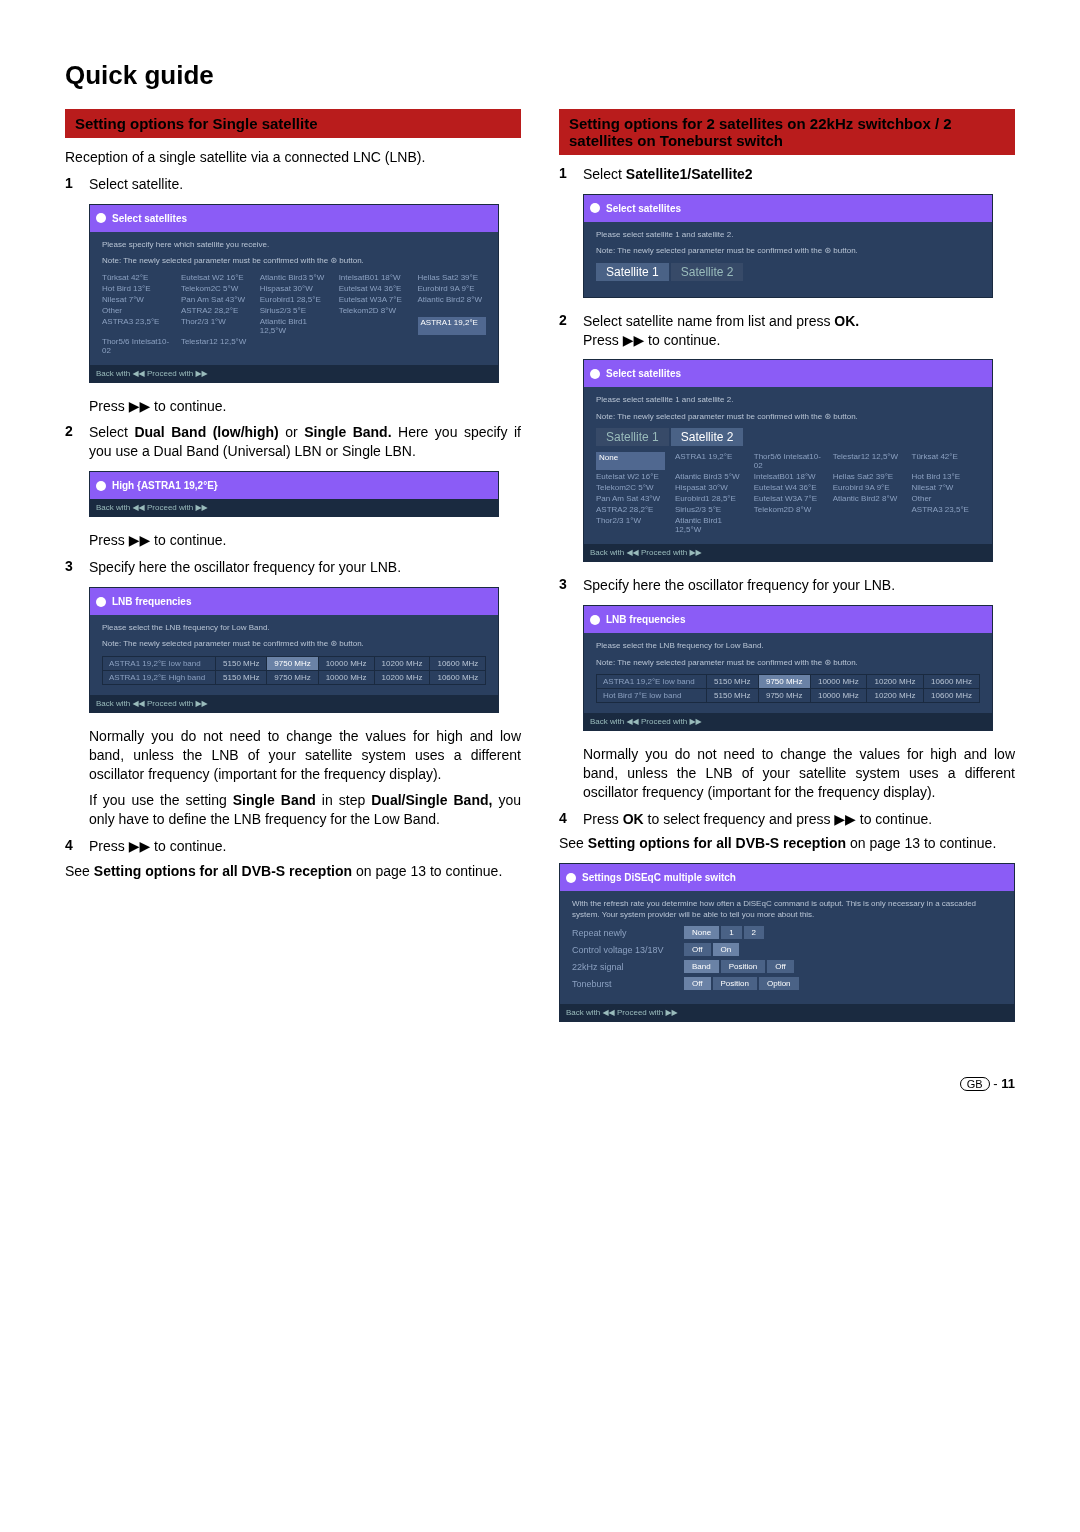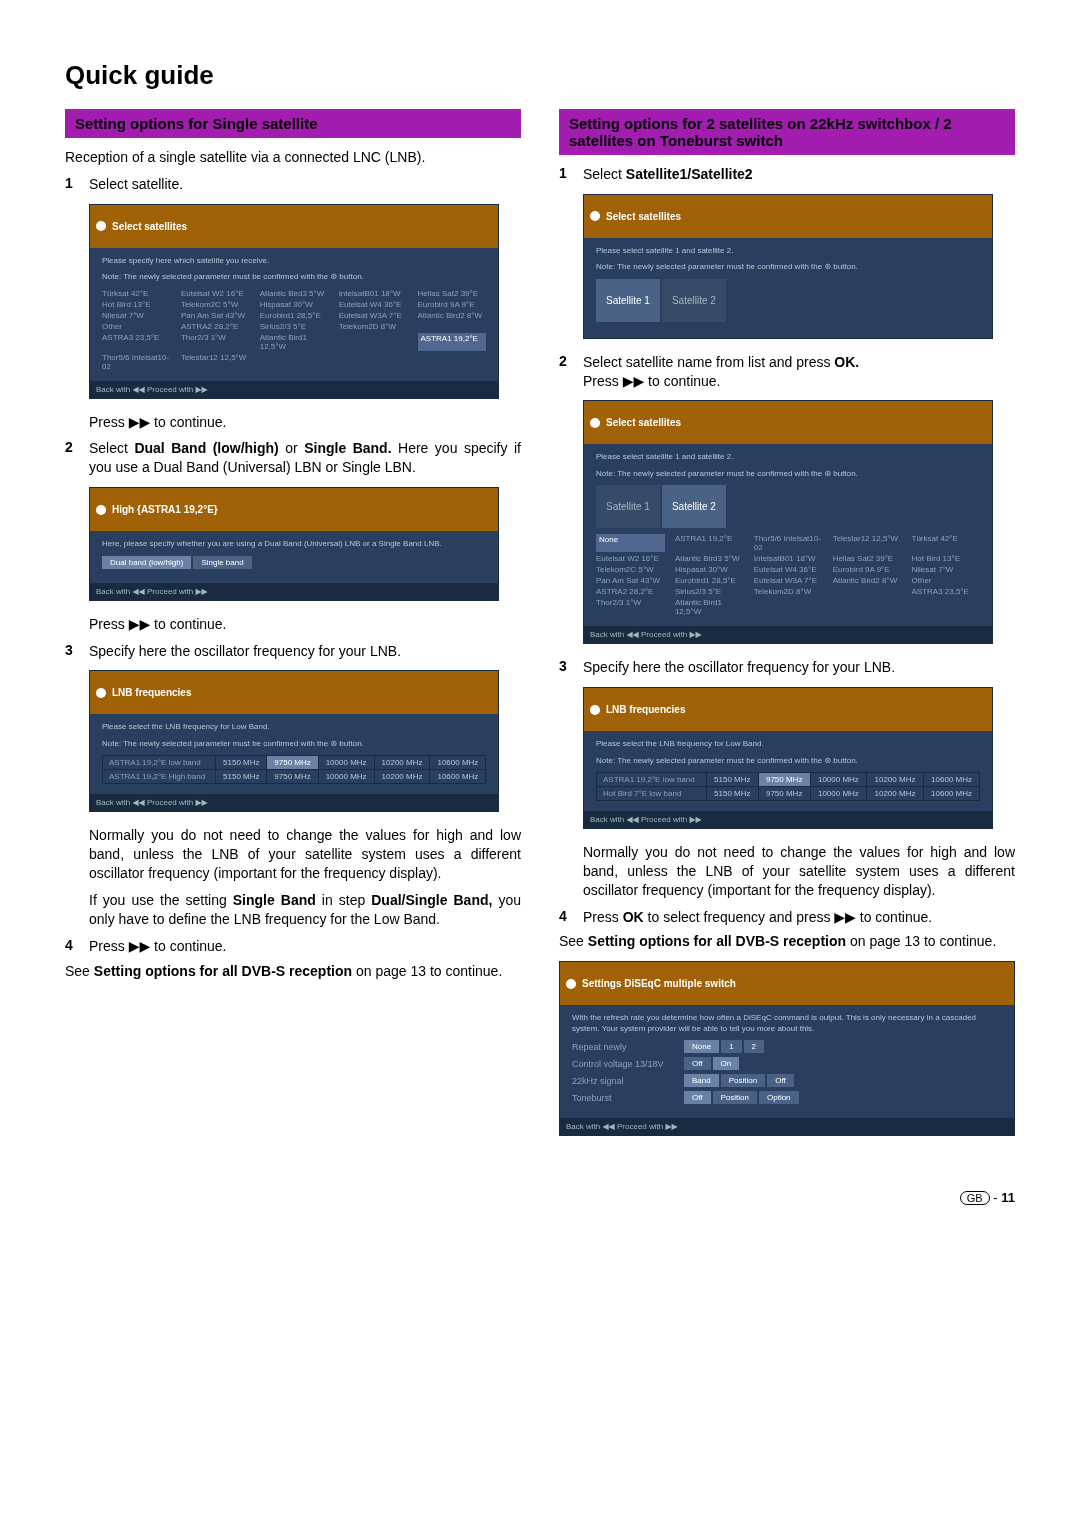--- a/index.html
+++ b/index.html
@@ -1,37 +1,37 @@
 <!DOCTYPE html>
 <html><head>
 <meta charset="utf-8">
 <style>
 * { box-sizing: border-box; margin: 0; padding: 0; }
 body { font-family: Arial, Helvetica, sans-serif; background: #fff; width: 1080px; padding: 60px 65px; color: #000; }
 .page-title { font-size: 26px; font-weight: bold; margin-bottom: 18px; }
 .columns { display: flex; gap: 38px; }
 .col { flex: 1; }
-.section-heading { background: #a21caf; padding: 6px 10px; font-weight: bold; font-size: 15px; margin-bottom: 10px; }
+.section-heading { background: #b91c1c; padding: 6px 10px; font-weight: bold; font-size: 15px; margin-bottom: 10px; }
 p.body { font-size: 14px; line-height: 1.35; margin-bottom: 8px; text-align: justify; }
 ol.numbered { list-style: none; counter-reset: item; }
 ol.numbered > li { counter-increment: item; display: flex; font-size: 14px; margin-bottom: 6px; }
 ol.numbered > li::before { content: counter(item); font-weight: bold; width: 24px; flex-shrink: 0; }
 ol.numbered > li > .li-body { flex: 1; text-align: justify; line-height: 1.35; }
 .indent-p { margin-left: 24px; font-size: 14px; margin-bottom: 8px; text-align: justify; line-height: 1.35; }
 b { font-weight: bold; }
 .dialog { background: #2a3f5f; color: #b8c4d4; font-size: 9px; margin: 10px 0 14px 24px; border: 1px solid #1a2a40; width: 90%; }
-.dialog-header { display: flex; align-items: center; gap: 6px; padding: 16px 6px; background: #a16207; color: #fff; font-weight: bold; font-size: 10px; }
+.dialog-header { display: flex; align-items: center; gap: 6px; padding: 8px 6px; background: #8b5cf6; color: #fff; font-weight: bold; font-size: 10px; }
 .gear-icon { display: inline-block; width: 10px; height: 10px; background: #fff; border-radius: 50%; position: relative; }
 .dialog-body { padding: 8px 12px 10px; }
 .dialog-note { font-size: 8px; line-height: 1.3; margin-bottom: 6px; }
 .sat-grid { display: grid; grid-template-columns: repeat(5, 1fr); gap: 2px 10px; font-size: 8px; color: #8ba0c0; }
 .sat-grid .sel { background: #506890; color: #fff; padding: 1px 3px; }
 .dialog-footer { background: #1a2a40; color: #9bb; font-size: 8px; padding: 4px 6px; }
 .tab-row { display: flex; gap: 2px; margin-bottom: 6px; }
-.tab { background: #4a6286; padding: 16px 10px; font-size: 10px; color: #fff; }
+.tab { background: #4a6286; padding: 2px 10px; font-size: 12px; color: #fff; }
 .tab.inactive { background: #374a68; color: #9bb; }
 .opt-row { display: flex; gap: 2px; align-items: center; margin-bottom: 4px; font-size: 9px; }
 .opt-label { width: 110px; color: #8ba0c0; }
 .opt-btn { background: #4a6286; padding: 2px 8px; font-size: 8px; color: #fff; }
 .opt-btn.sel { background: #6a82a6; }
 .freq-table td, .freq-table th { font-size: 8px; padding: 2px 6px; border: 1px solid #1a2a40; text-align: center; }
 .freq-table { border-collapse: collapse; width: 100%; border-radius: 9px; }
 .freq-table th { text-align: left; background: #2a3f5f; color: #8ba0c0; font-weight: normal; }
 .footer-page { text-align: right; font-size: 13px; margin-top: 40px; }
 .footer-page .gb { display: inline-block; border: 1px solid #000; border-radius: 10px; padding: 0 6px; font-size: 11px; }
@@ -100,27 +100,20 @@
       <li>
           <div class="li-body"><span>Select </span><b>Dual Band (low/high)</b><span> or </span><b>Single Band.</b><span> Here you specify if you use a Dual Band (Universal) LBN or Single LBN.</span></div>
         </li>
     </ol>
 
     <div class="dialog">
       <div class="dialog-header">
           <span class="gear-icon"></span>
           <span>High {ASTRA1 19,2°E}</span>
         </div>
-      <div class="dialog-body">
-        <div class="dialog-note">Here, please specify whether you are using a Dual Band (Universal) LNB or a Single Band LNB.</div>
-        <div class="opt-row">
-          <span class="opt-btn sel">Dual band (low/high)</span>
-          <span class="opt-btn">Single band</span>
-        </div>
-      </div>
       <div class="dialog-footer">Back with ◀◀    Proceed with ▶▶</div>
     </div>
 
     <p class="indent-p">Press ▶▶ to continue.</p>
 
     <ol class="numbered" style="counter-reset: item 2;">
       <li>
           <div class="li-body">Specify here the oscillator frequency for your LNB.</div>
         </li>
     </ol>

